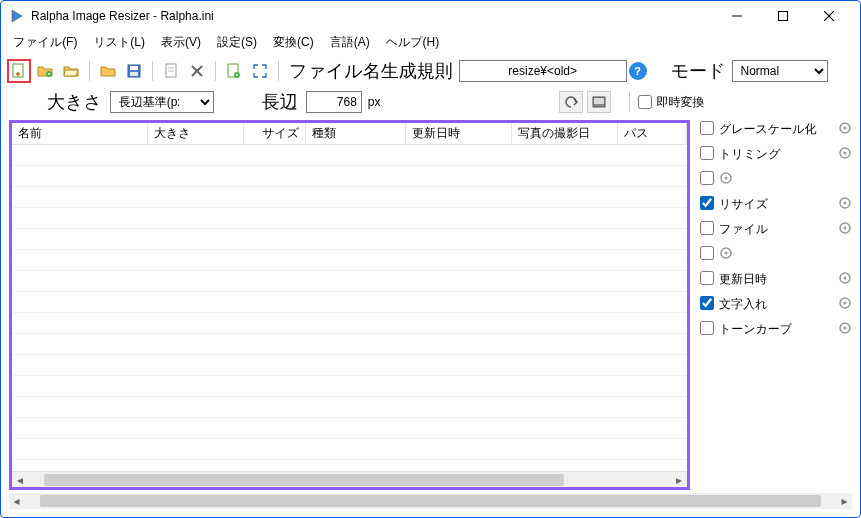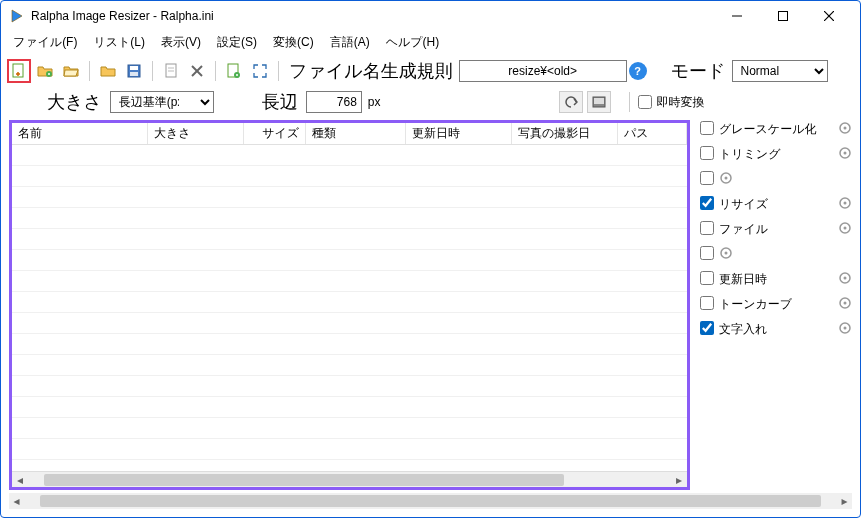--- a/index.html
+++ b/index.html
@@ -288,32 +288,32 @@
         <input type="checkbox" class="opt-check" style="">
         <span class="opt-label">更新日時</span>
         <span class="opt-gear">
             <svg width="14" height="14" viewBox="0 0 14 14">
               <circle cx="7" cy="7" r="5" fill="none" stroke="#999" stroke-width="1.5"></circle>
               <circle cx="7" cy="7" r="1.5" fill="#999"></circle>
             </svg>
           </span>
       </div>
       <div class="opt-row">
-        <input type="checkbox" class="opt-check" style="">
-        <span class="opt-label">トーンカーブ</span>
-        <span class="opt-gear">
-            <svg width="14" height="14" viewBox="0 0 14 14">
-              <circle cx="7" cy="7" r="5" fill="none" stroke="#999" stroke-width="1.5"></circle>
-              <circle cx="7" cy="7" r="1.5" fill="#999"></circle>
-            </svg>
-          </span>
-      </div>
-      <div class="opt-row">
         <input type="checkbox" class="opt-check" checked="" style="">
         <span class="opt-label">文字入れ</span>
+        <span class="opt-gear">
+            <svg width="14" height="14" viewBox="0 0 14 14">
+              <circle cx="7" cy="7" r="5" fill="none" stroke="#999" stroke-width="1.5"></circle>
+              <circle cx="7" cy="7" r="1.5" fill="#999"></circle>
+            </svg>
+          </span>
+      </div>
+      <div class="opt-row">
+        <input type="checkbox" class="opt-check" style="">
+        <span class="opt-label">トーンカーブ</span>
         <span class="opt-gear">
             <svg width="14" height="14" viewBox="0 0 14 14">
               <circle cx="7" cy="7" r="5" fill="none" stroke="#999" stroke-width="1.5"></circle>
               <circle cx="7" cy="7" r="1.5" fill="#999"></circle>
             </svg>
           </span>
       </div>
     </div>
   </div>
 

